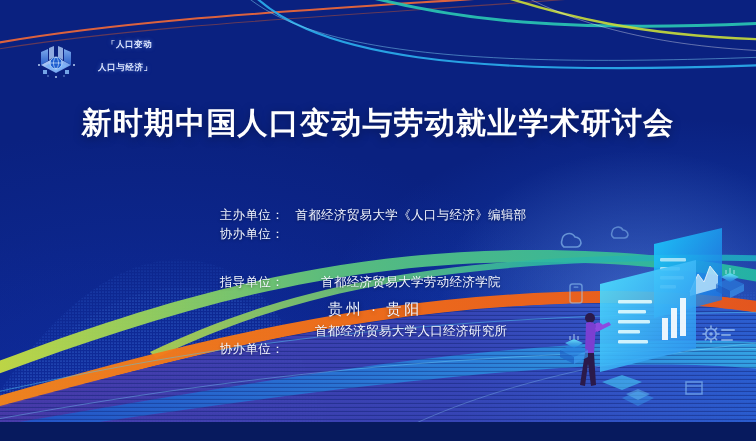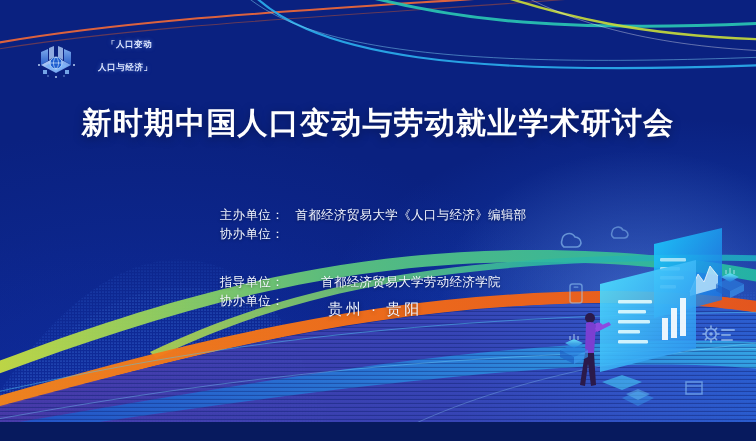--- a/index.html
+++ b/index.html
@@ -239,20 +239,24 @@
         <span class="lbl">主办单位：</span>
         <span class="val">首都经济贸易大学《人口与经济》编辑部</span>
       </div>
       <div class="row">
         <span class="lbl">协办单位：</span>
       </div>
       <div class="row">
         <span class="lbl">指导单位：</span>
         <span class="val">首都经济贸易大学劳动经济学院</span>
       </div>
+      <div class="row cont">
+        <span class="lbl">协办单位：</span>
+        <span class="val">首都经济贸易大学人口经济研究所</span>
+      </div>
       <div class="row">
         <span class="lbl">协办单位：</span>
       </div>
     </div>
   </div>
 
   <div id="location">贵州 · 贵阳</div>
 
   <div id="illustration">
     <svg viewBox="0 0 210 200" xmlns="http://www.w3.org/2000/svg">

